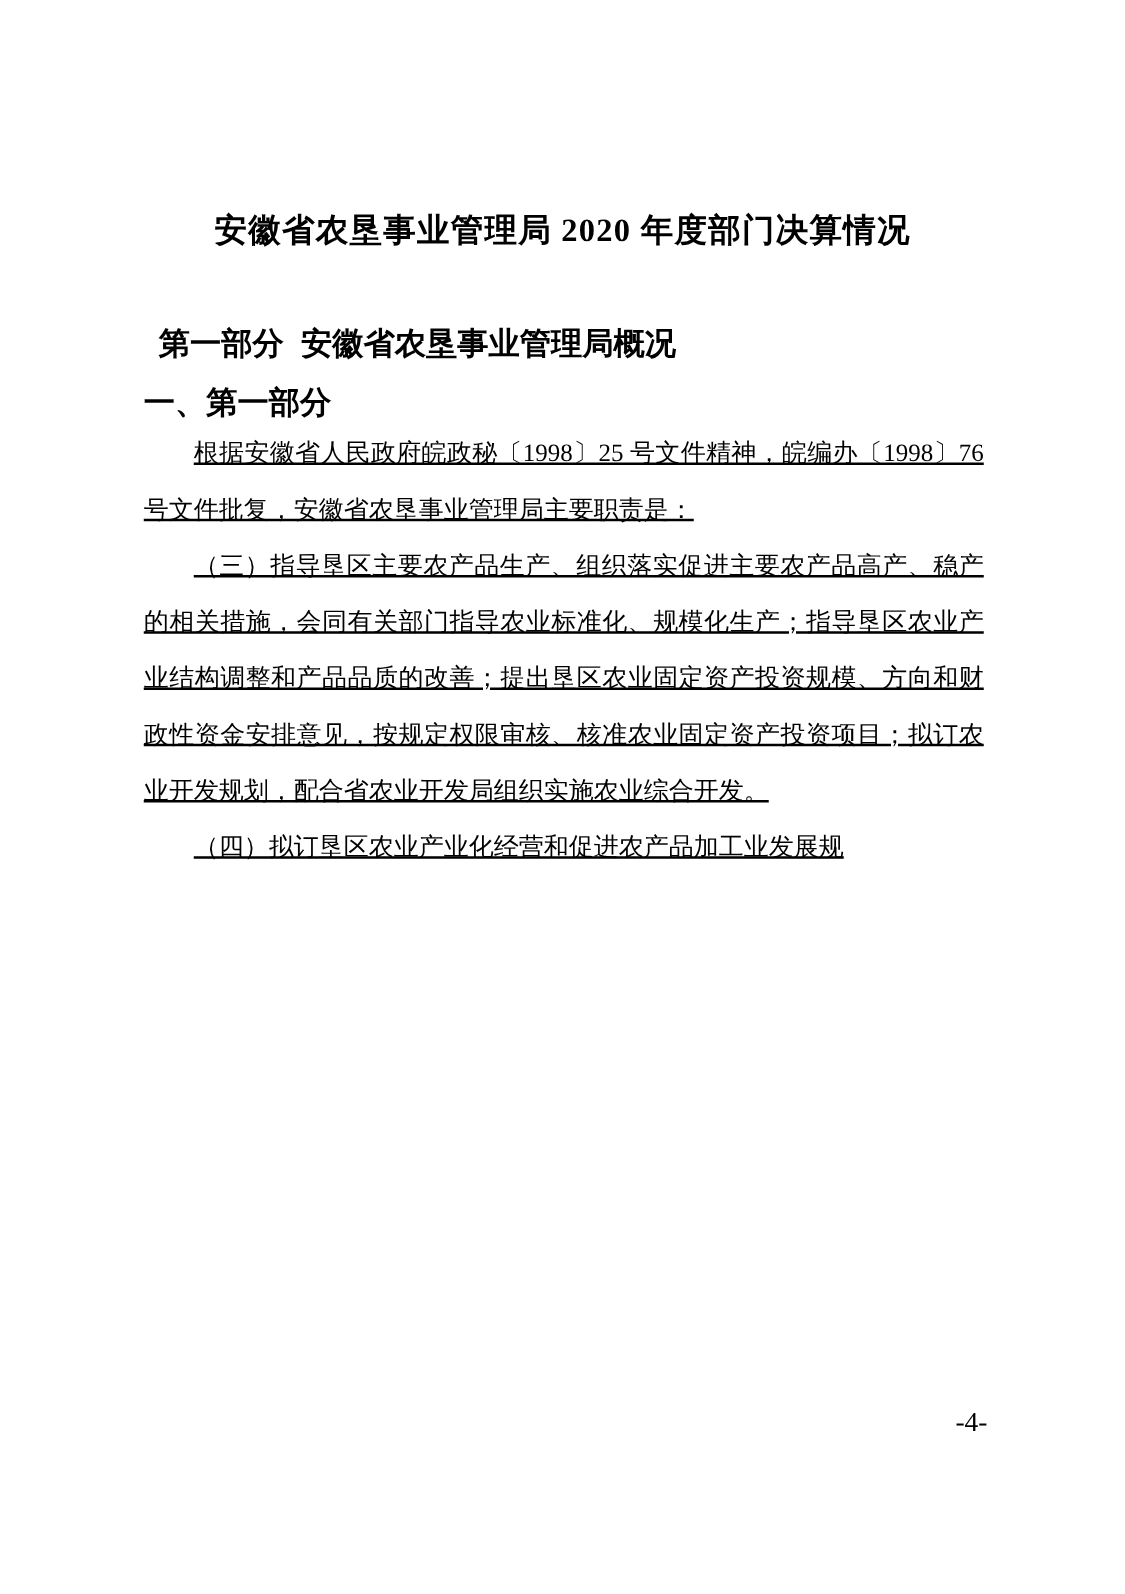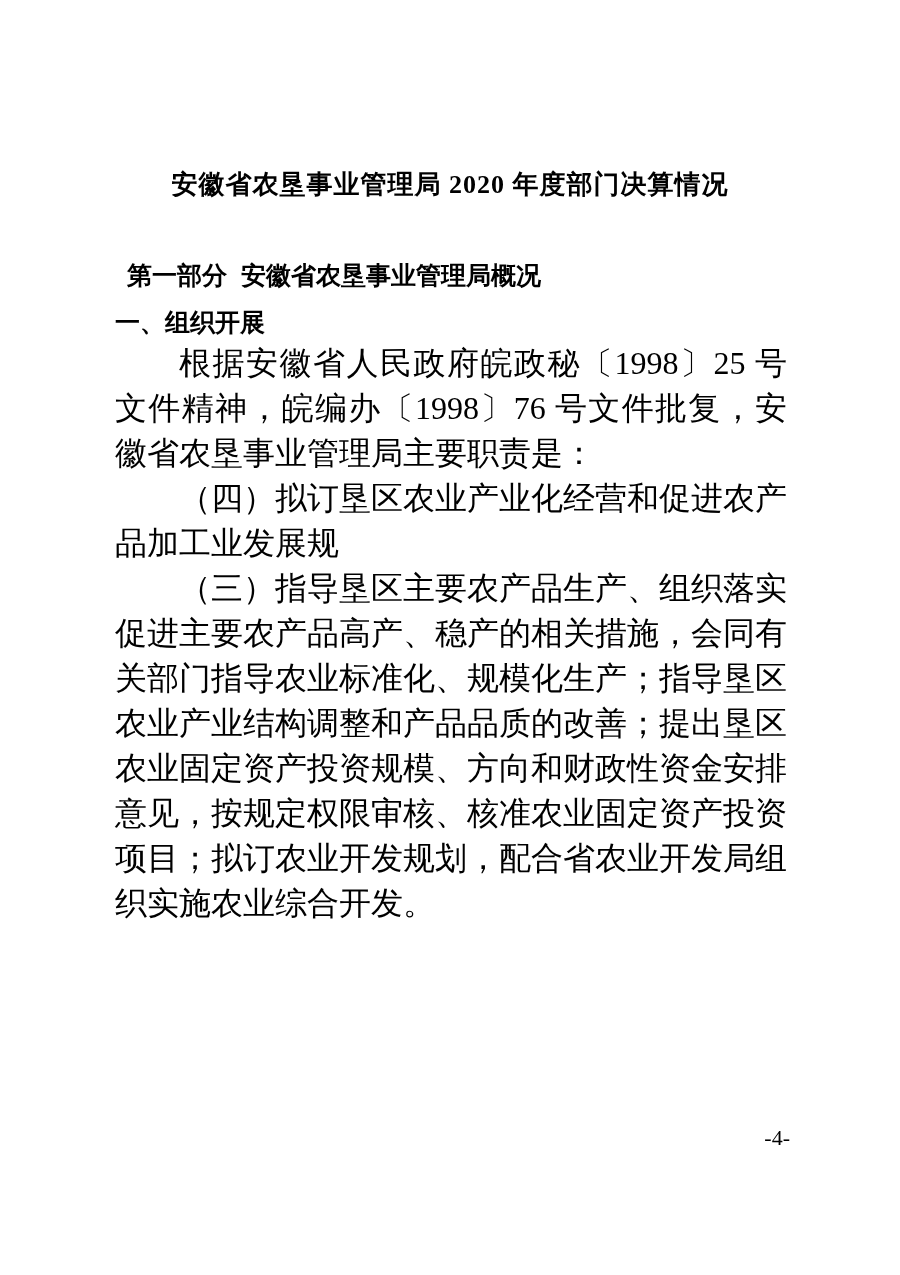--- a/index.html
+++ b/index.html
@@ -42,23 +42,24 @@
   .subsection-heading {
     margin: 13px 0 0 0;
     font-family: "Liberation Sans", "DejaVu Sans", sans-serif;
     font-size: 25px;
     line-height: 34px;
     font-weight: 700;
   }
   .body-text {
     margin-top: 2px;
     font-family: "Liberation Serif", "DejaVu Serif", serif;
-    font-size: 32px;
+    font-size: 20px;
     line-height: 45px;
     text-align: justify;
+    text-decoration: underline;
   }
   .body-text p {
     margin: 0;
     text-indent: 2em;
   }
   .page-number {
     position: absolute;
     top: 1126px;
     right: 110px;
     font-family: "Liberation Serif", "DejaVu Serif", serif;
@@ -70,25 +71,25 @@
 <body>
 
 <div class="page">
 
   <h1 class="doc-title">安徽省农垦事业管理局 2020 年度部门决算情况</h1>
 
   <div class="content">
 
     <h2 class="section-heading">第一部分  安徽省农垦事业管理局概况</h2>
 
-    <h3 class="subsection-heading">一、组织开展</h3>
+    <h3 class="subsection-heading">一、第一部分</h3>
 
     <div class="body-text">
       <p>根据安徽省人民政府皖政秘〔1998〕25 号文件精神，皖编办〔1998〕76 号文件批复，安徽省农垦事业管理局主要职责是：</p>
+      <p>（三）指导垦区主要农产品生产、组织落实促进主要农产品高产、稳产的相关措施，会同有关部门指导农业标准化、规模化生产；指导垦区农业产业结构调整和产品品质的改善；提出垦区农业固定资产投资规模、方向和财政性资金安排意见，按规定权限审核、核准农业固定资产投资项目；拟订农业开发规划，配合省农业开发局组织实施农业综合开发。</p>
       <p>（四）拟订垦区农业产业化经营和促进农产品加工业发展规</p>
-      <p>（三）指导垦区主要农产品生产、组织落实促进主要农产品高产、稳产的相关措施，会同有关部门指导农业标准化、规模化生产；指导垦区农业产业结构调整和产品品质的改善；提出垦区农业固定资产投资规模、方向和财政性资金安排意见，按规定权限审核、核准农业固定资产投资项目；拟订农业开发规划，配合省农业开发局组织实施农业综合开发。</p>
     </div>
 
   </div>
 
   <div class="page-number">-4-</div>
 
 </div>
 
 </body></html>

